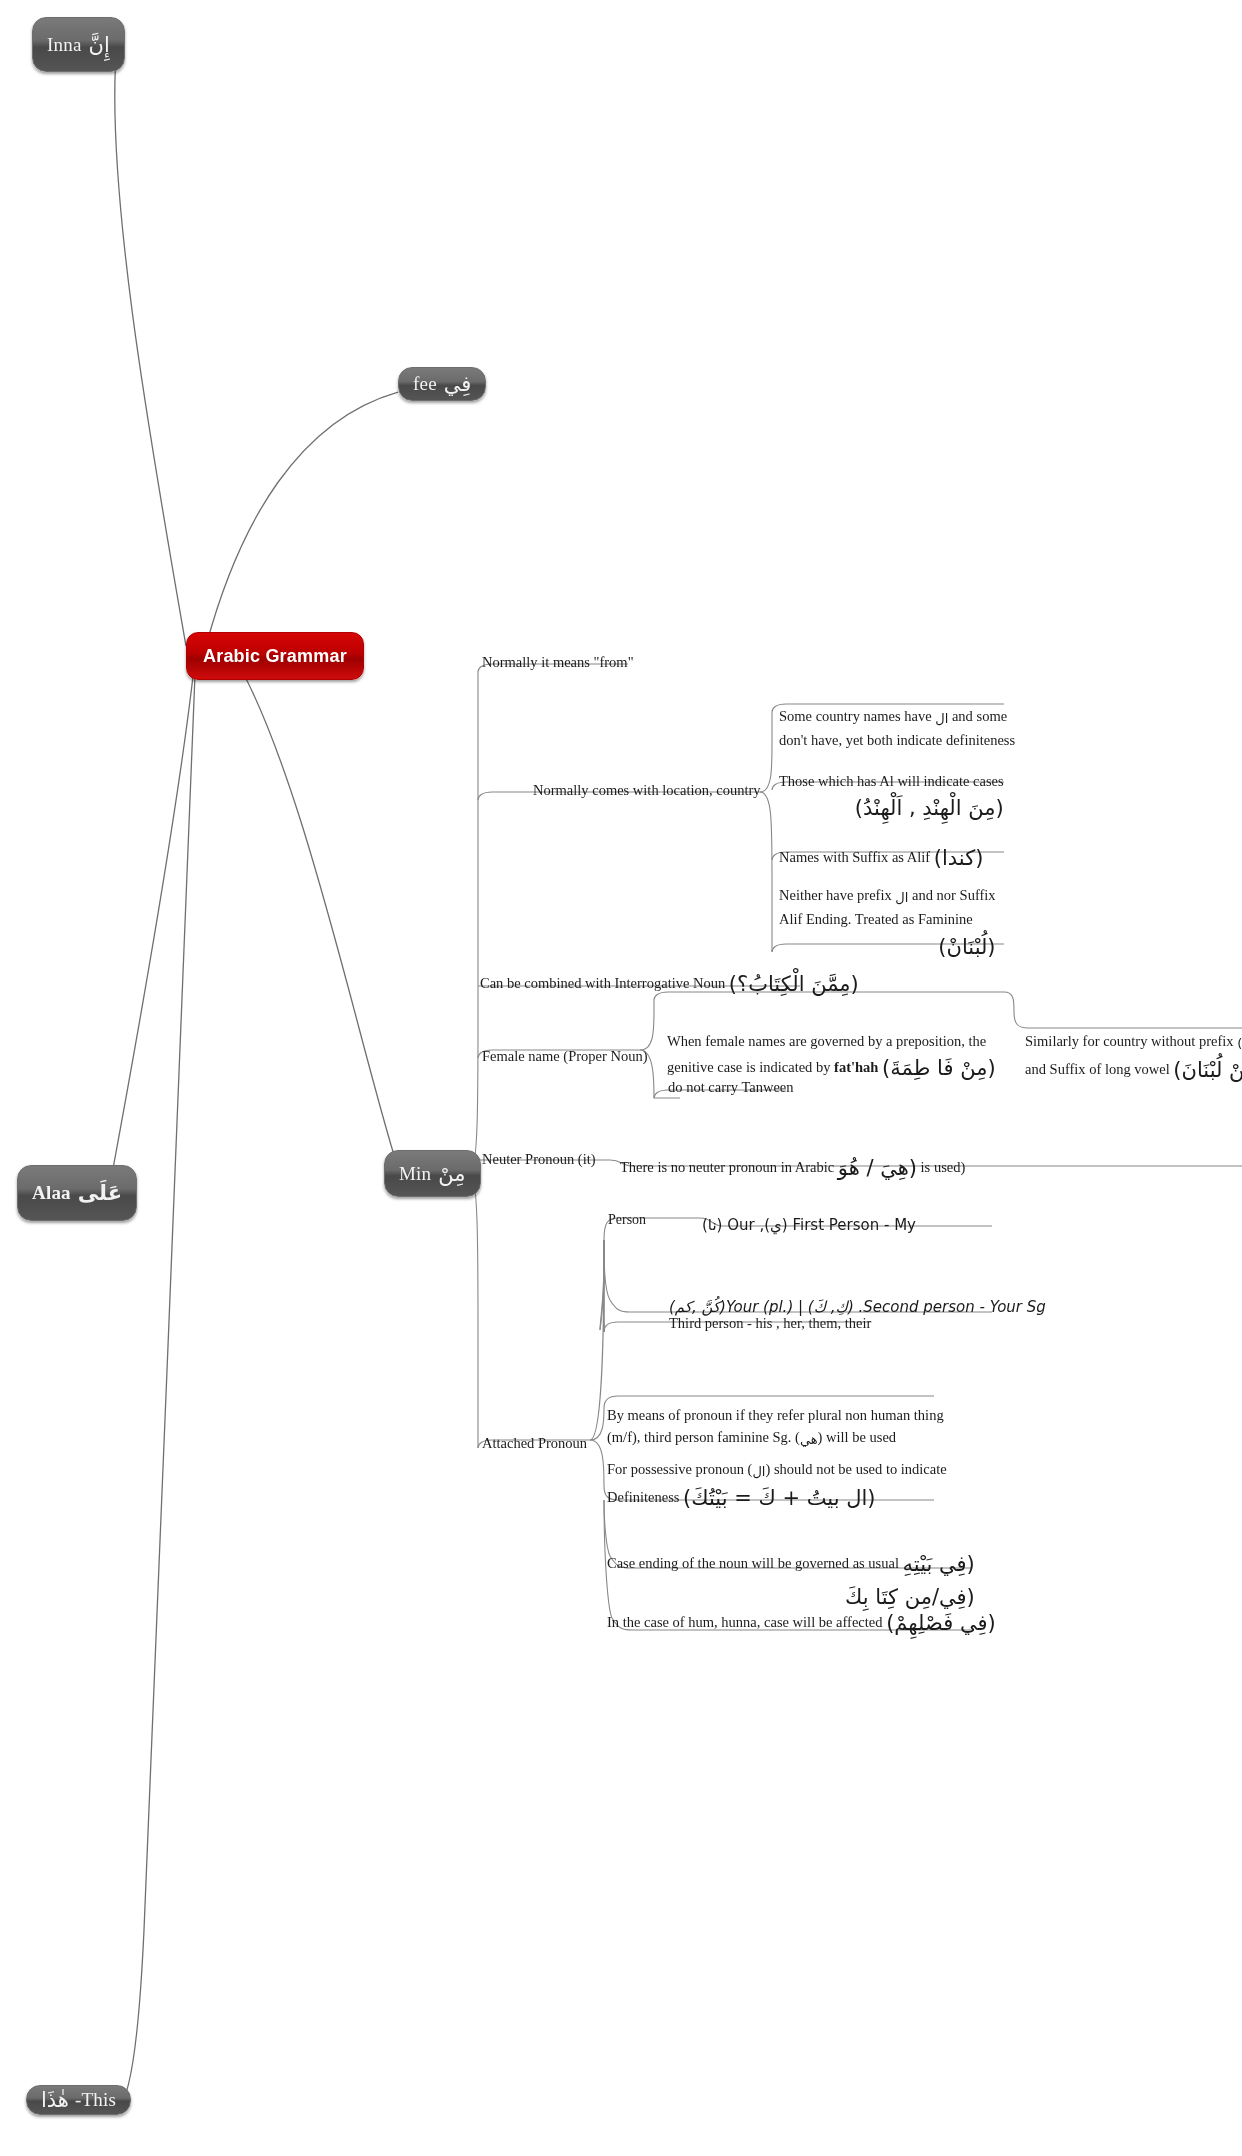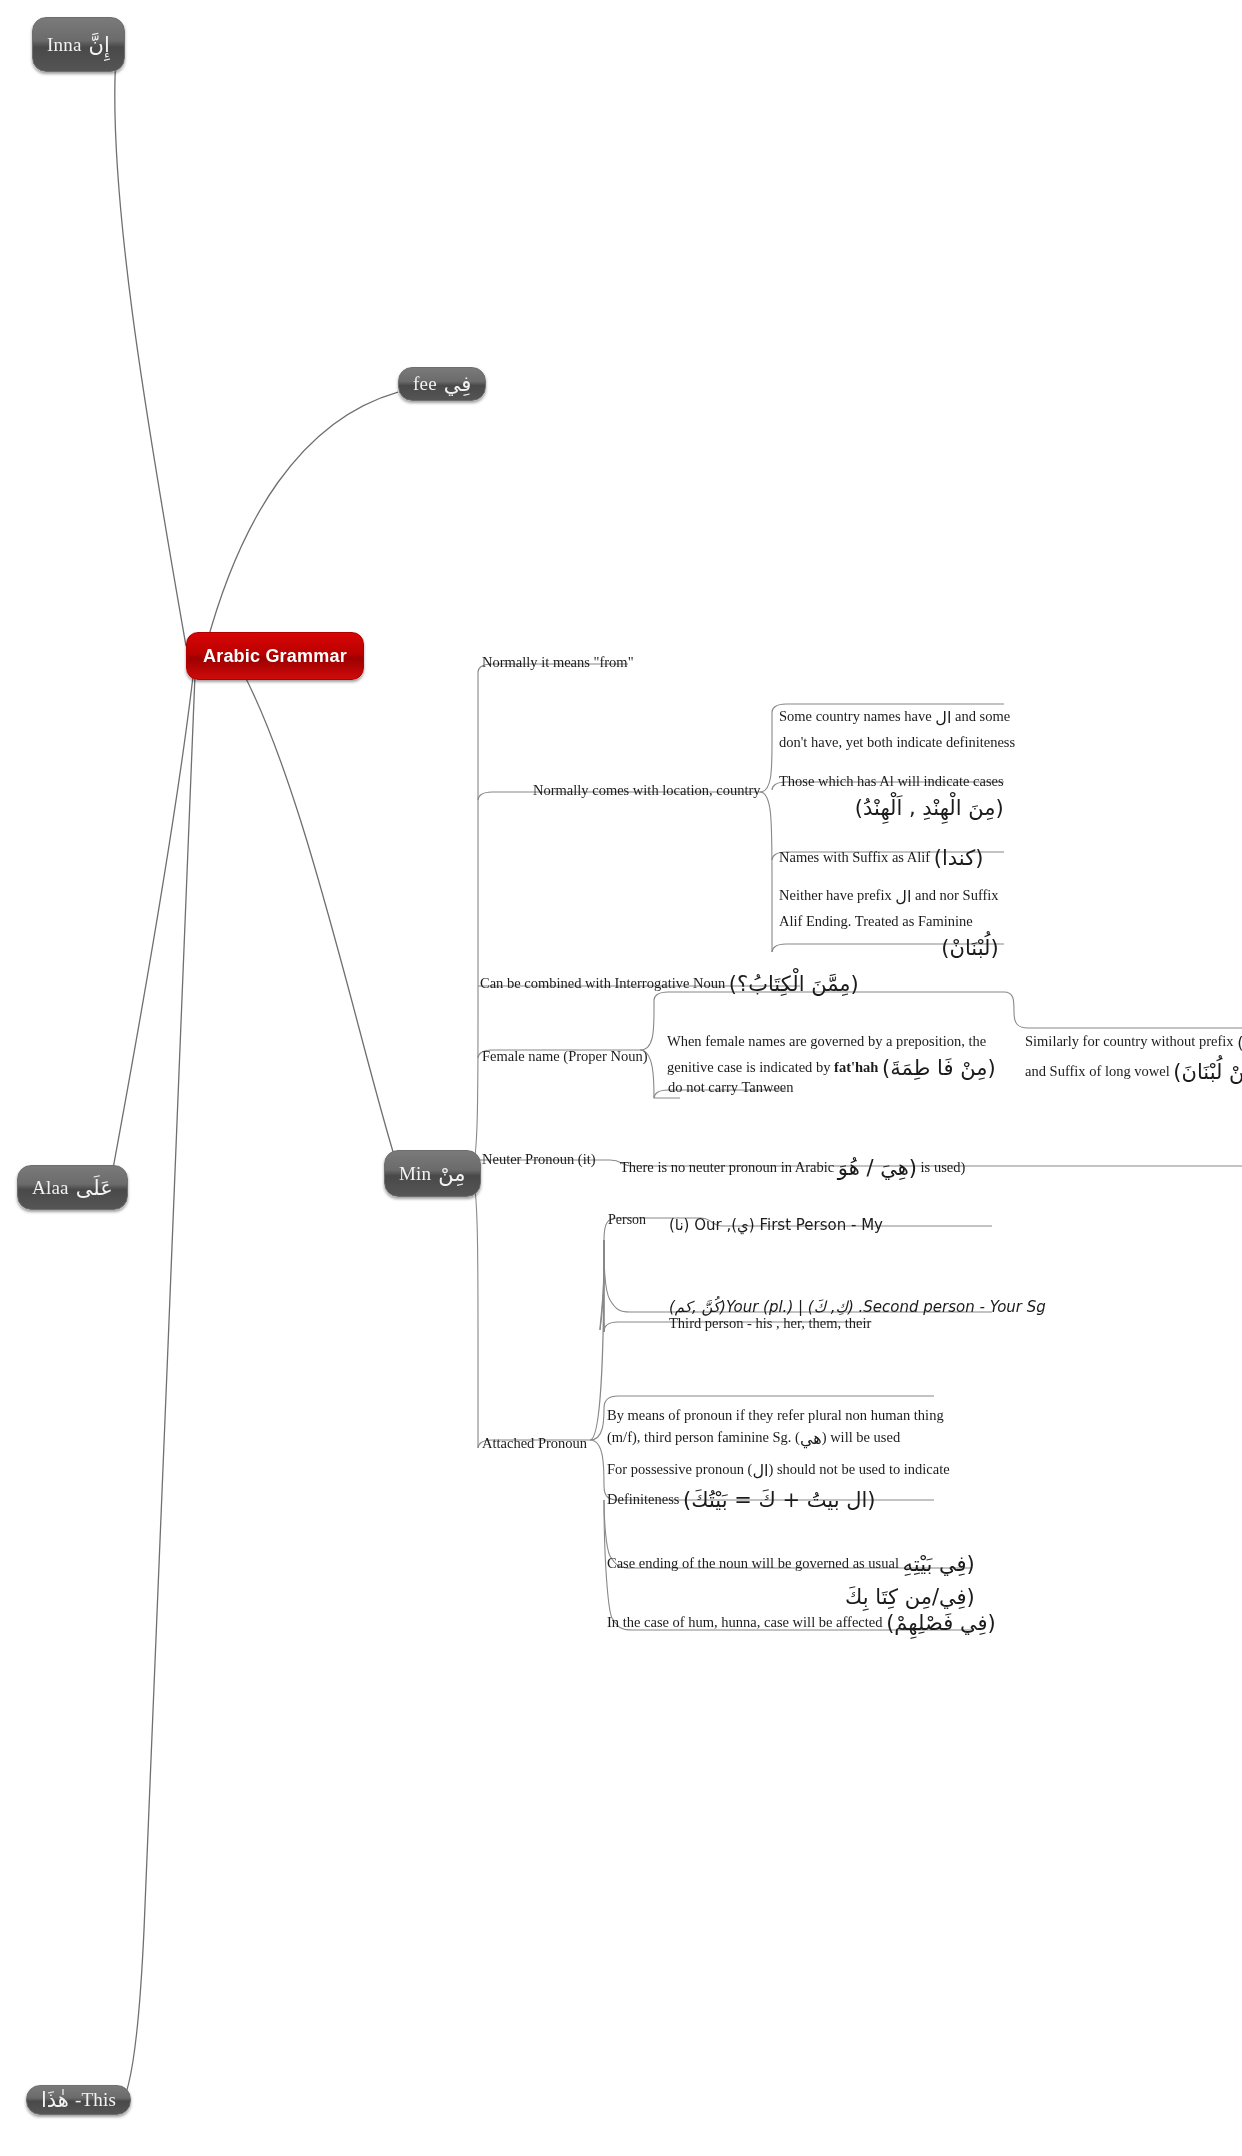--- a/index.html
+++ b/index.html
@@ -59,21 +59,21 @@
   .node .lat { margin-right: 7px; }
 
   
   .leaf {
     position: absolute;
     color: #1b1b1b;
     font-size: 14.5px;
     line-height: 1.55;
     white-space: nowrap;
   }
-  .leaf .ar { font-size: 16px; vertical-align: -2px; }
+  .leaf .ar { font-size: 13px; vertical-align: -2px; }
   .leaf .arbig { font-size: 21px; vertical-align: -3px;
      font-family: "DejaVu Sans", "Liberation Sans", sans-serif;
      direction: rtl; unicode-bidi: isolate; }
   .leaf b { font-weight: bold; }
   .leaf.small { font-size: 14px; }
   .leaf .l2 { display: block; }
 </style>
 </head>
 <body>
 
@@ -159,21 +159,21 @@
 
   <div class="node root" style="left:186px; top:632px; height:48px;">
     <span>Arabic Grammar</span>
   </div>
 
   <div class="node grey" style="left:384px; top:1150px; height:47px;">
     <span class="lat">Min</span>
     <span class="ar">مِنْ</span>
   </div>
 
-  <div class="node grey" style="left:17px; top:1165px; height:45px;">
+  <div class="node grey" style="left:17px; top:1165px; height:56px;font-weight:bold;">
     <span class="lat">Alaa</span>
     <span class="ar">عَلَى</span>
   </div>
 
   <div class="node grey" style="left:26px; top:2085px; height:30px;">
     <span class="ar">هٰذَا</span>
     <span class="lat" style="margin-left:6px;margin-right:0;">-This</span>
   </div>
 
   <div class="leaf" style="left:482px; top:651px;">
@@ -252,21 +252,21 @@
 
   <div class="leaf" style="left:482px; top:1432px;">
     <span>Attached Pronoun</span>
   </div>
 
   <div class="leaf small" style="left:608px; top:1209px;">
     <span>Person</span>
   </div>
 
   <div class="leaf" style="left:669px; top:1212px;">
-    <span class="ar" style="font-size:15px;">First Person - My (ي), Our (نا)</span>
+    <span class="ar" style="font-size:15px;margin-left:33px;">First Person - My (ي), Our (نا)</span>
   </div>
 
   <div class="leaf" style="left:669px; top:1294px;font-style:italic;">
     <span class="ar" style="font-size:15px;">Second person - Your Sg. (كِ, كَ) | Your (pl.)(كُنَّ ,كم)</span>
   </div>
 
   <div class="leaf" style="left:669px; top:1312px;">
     <span>Third person - his , her, them, their</span>
   </div>
 

